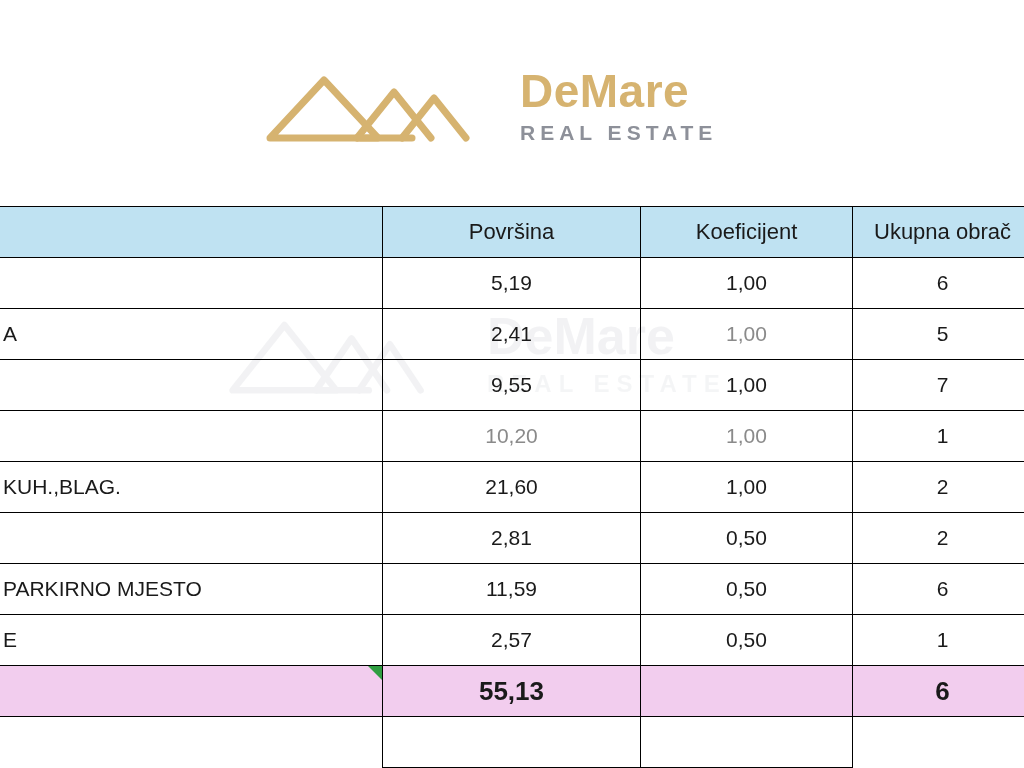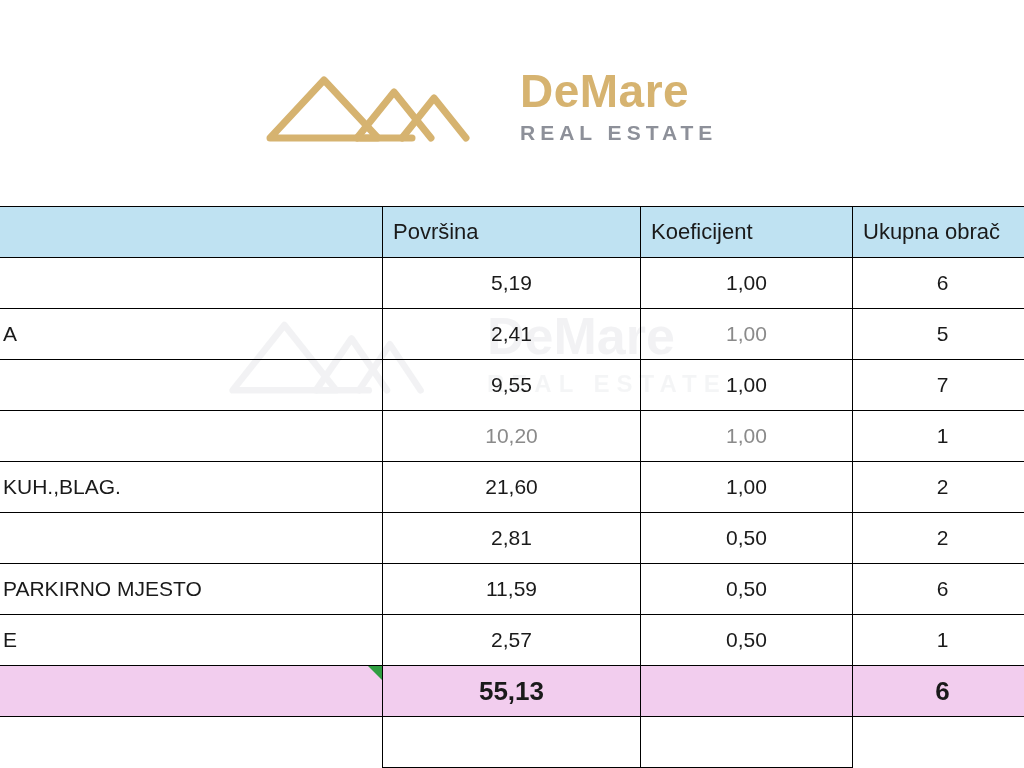--- a/index.html
+++ b/index.html
@@ -113,21 +113,21 @@
     overflow: hidden;
     white-space: nowrap;
   }
   col.c-name   { width: 390px; }
   col.c-area   { width: 258px; }
   col.c-coef   { width: 212px; }
   col.c-total  { width: 180px; }
 
   thead td {
     background: #bfe2f2;
-    text-align: left;
+    text-align: center;
     font-size: 22px;
     margin-top: 12px;
   }
   thead td.name-head { background: #bfe2f2; }
 
   td.name  { text-align: left;   font-size: 21px; }
   td.num   { text-align: center; }
 
   tr.total-row td {
     background: #f2cdee;

